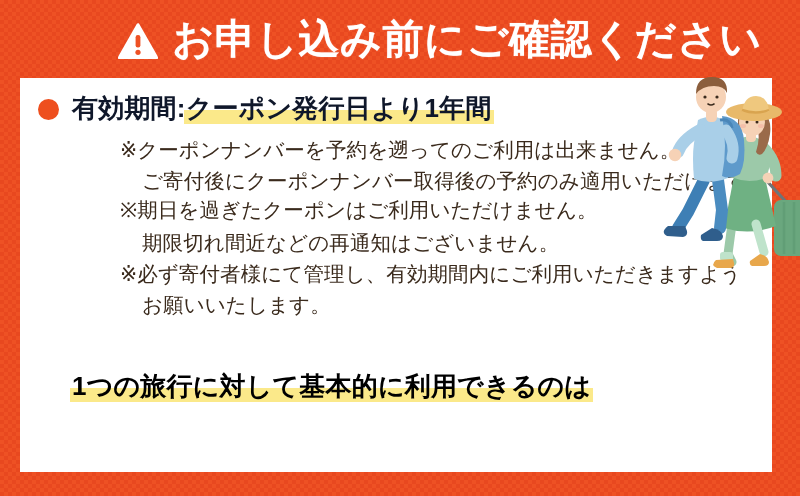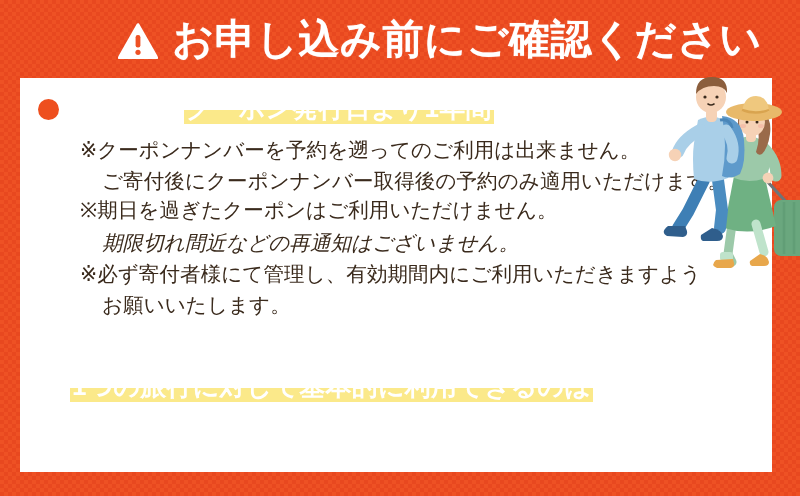--- a/index.html
+++ b/index.html
@@ -54,42 +54,42 @@
     position:absolute;left:20px;top:78px;width:752px;height:394px;
   }
   .bullet-row{
     position:absolute;display:flex;align-items:flex-start;gap:13px;
   }
   .dot{
     width:21px;height:21px;border-radius:50%;
     background:#EE4F1E;flex:0 0 auto;margin-top:7px;
   }
   .b-head{
-    font-size:26px;font-weight:bold;color:#ffffff;
+    font-size:26px;font-weight:bold;color:#0f172a;
     line-height:1.26;white-space:nowrap;letter-spacing:0.2px;
   }
   .note{
     position:absolute;
     font-size:20.5px;color:#3A2A1C;font-weight:500;
-    line-height:1.5;white-space:nowrap;letter-spacing:0.1px;
+    line-height:1.5;white-space:nowrap;letter-spacing:0.1px;margin-left:40px;
   }
   .note .mark{letter-spacing:0;}
   .note-indent{padding-left:22px;}
   
   .hl{
     position:relative;display:inline-block;
     z-index:0;
   }
   .hl::before{
     content:"";position:absolute;
     left:-2px;right:-2px;bottom:1px;height:42%;
     background:#FBE98A;z-index:-1;
   }
   .b-sub{
-    font-size:26px;font-weight:bold;color:#ffffff;
+    font-size:26px;font-weight:bold;color:#000000;
     line-height:1.26;white-space:nowrap;letter-spacing:0.2px;
   }
 </style>
 </head>
 <body>
 
 <div id="bg"></div>
 
 <div id="header">
   <svg id="warn-ico" viewBox="0 0 40 36">
@@ -106,21 +106,21 @@
 
   <div class="bullet-row" style="left:18px;top:14px;">
     <div class="dot"></div>
     <div class="b-head"><span>有効期間:</span><span class="hl">クーポン発行日より1年間</span></div>
   </div>
 
   <div class="note" style="left:60px;top:57px;"><span class="mark">※</span><span>クーポンナンバーを予約を遡ってのご利用は出来ません。</span></div>
   <div class="note note-indent" style="left:60px;top:88px;"><span>ご寄付後にクーポンナンバー取得後の予約のみ適用いただけます。</span></div>
 
   <div class="note" style="left:60px;top:119px;font-family:Liberation Mono, monospace;"><span class="mark">※</span><span>期日を過ぎたクーポンはご利用いただけません。</span></div>
-  <div class="note note-indent" style="left:60px;top:150px;font-style:italic;"><span>期限切れ間近などの再通知はございません。</span></div>
+  <div class="note note-indent" style="left:60px;top:150px;"><span>期限切れ間近などの再通知はございません。</span></div>
 
   <div class="note note-indent" style="left:60px;top:212px;"><span>お願いいたします。</span></div>
   <div class="note" style="left:60px;top:181px;"><span class="mark">※</span><span>必ず寄付者様にて管理し、有効期間内にご利用いただきますよう</span></div>
 
 
   <div class="b-sub" style="position:absolute;left:52px;top:292px;"><span class="hl">1つの旅行に対して基本的に利用できるのは</span></div>
 
 </div>
 
 <svg id="illus" viewBox="0 0 152 200">

